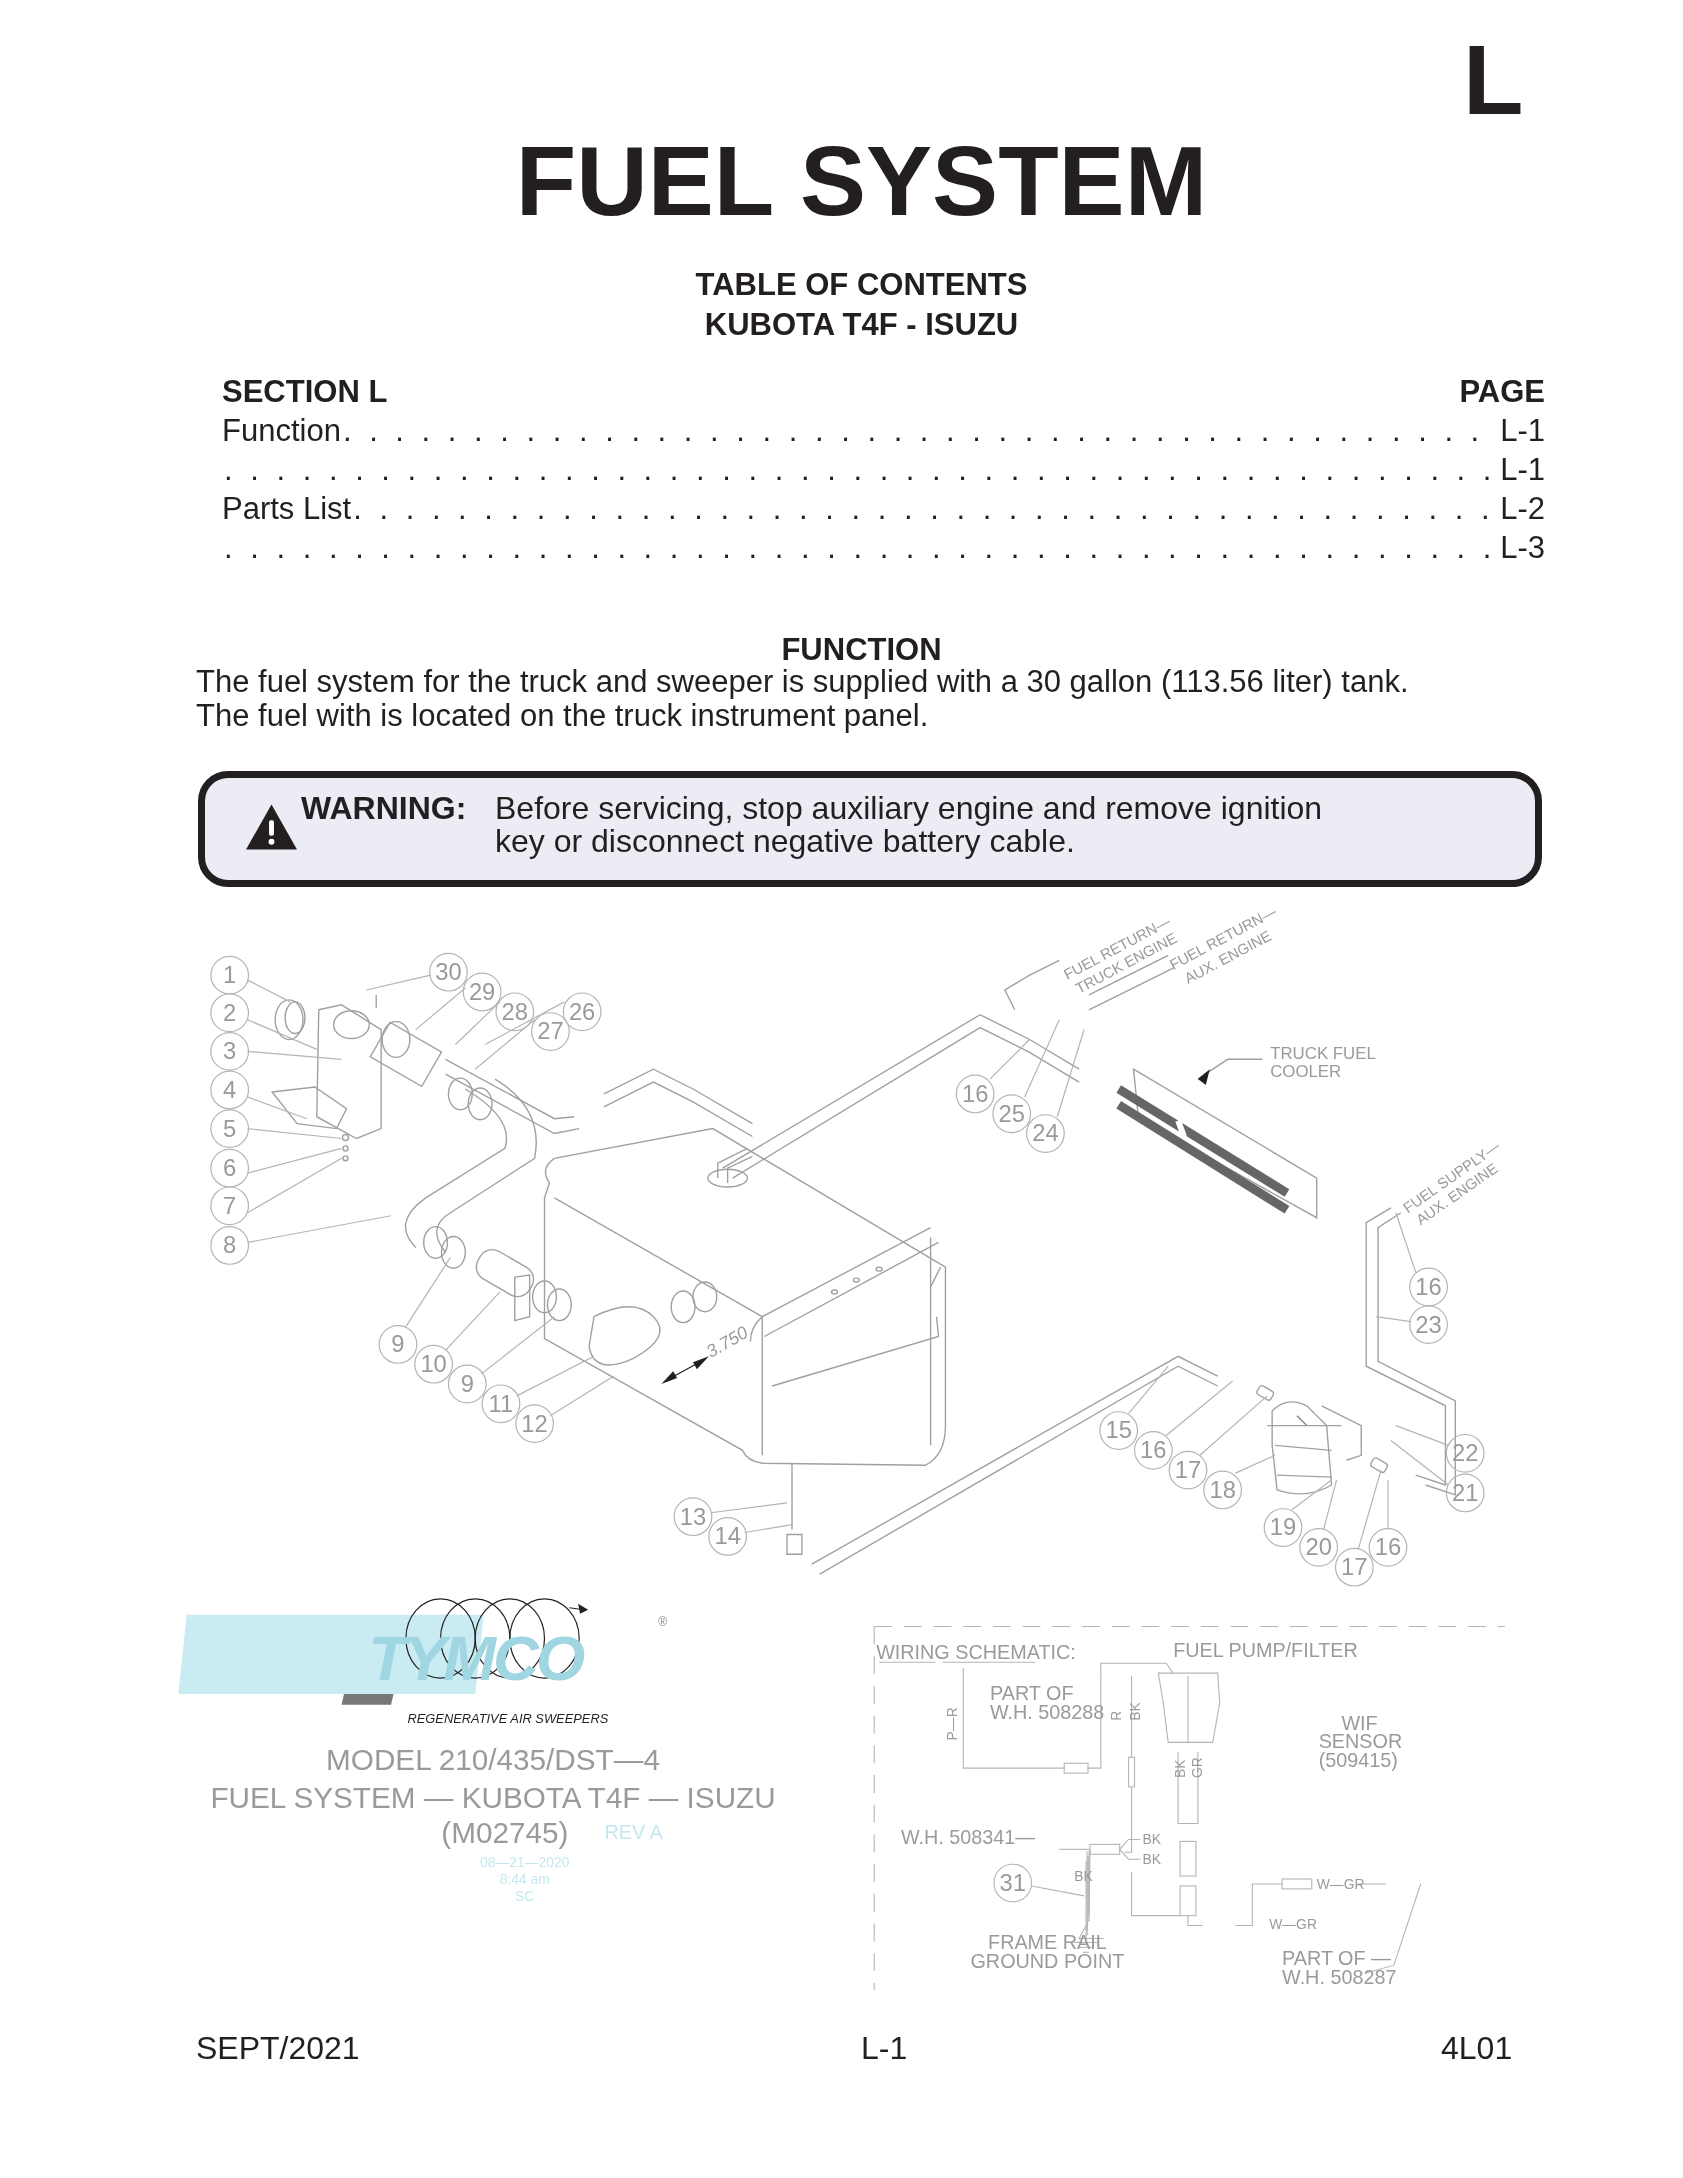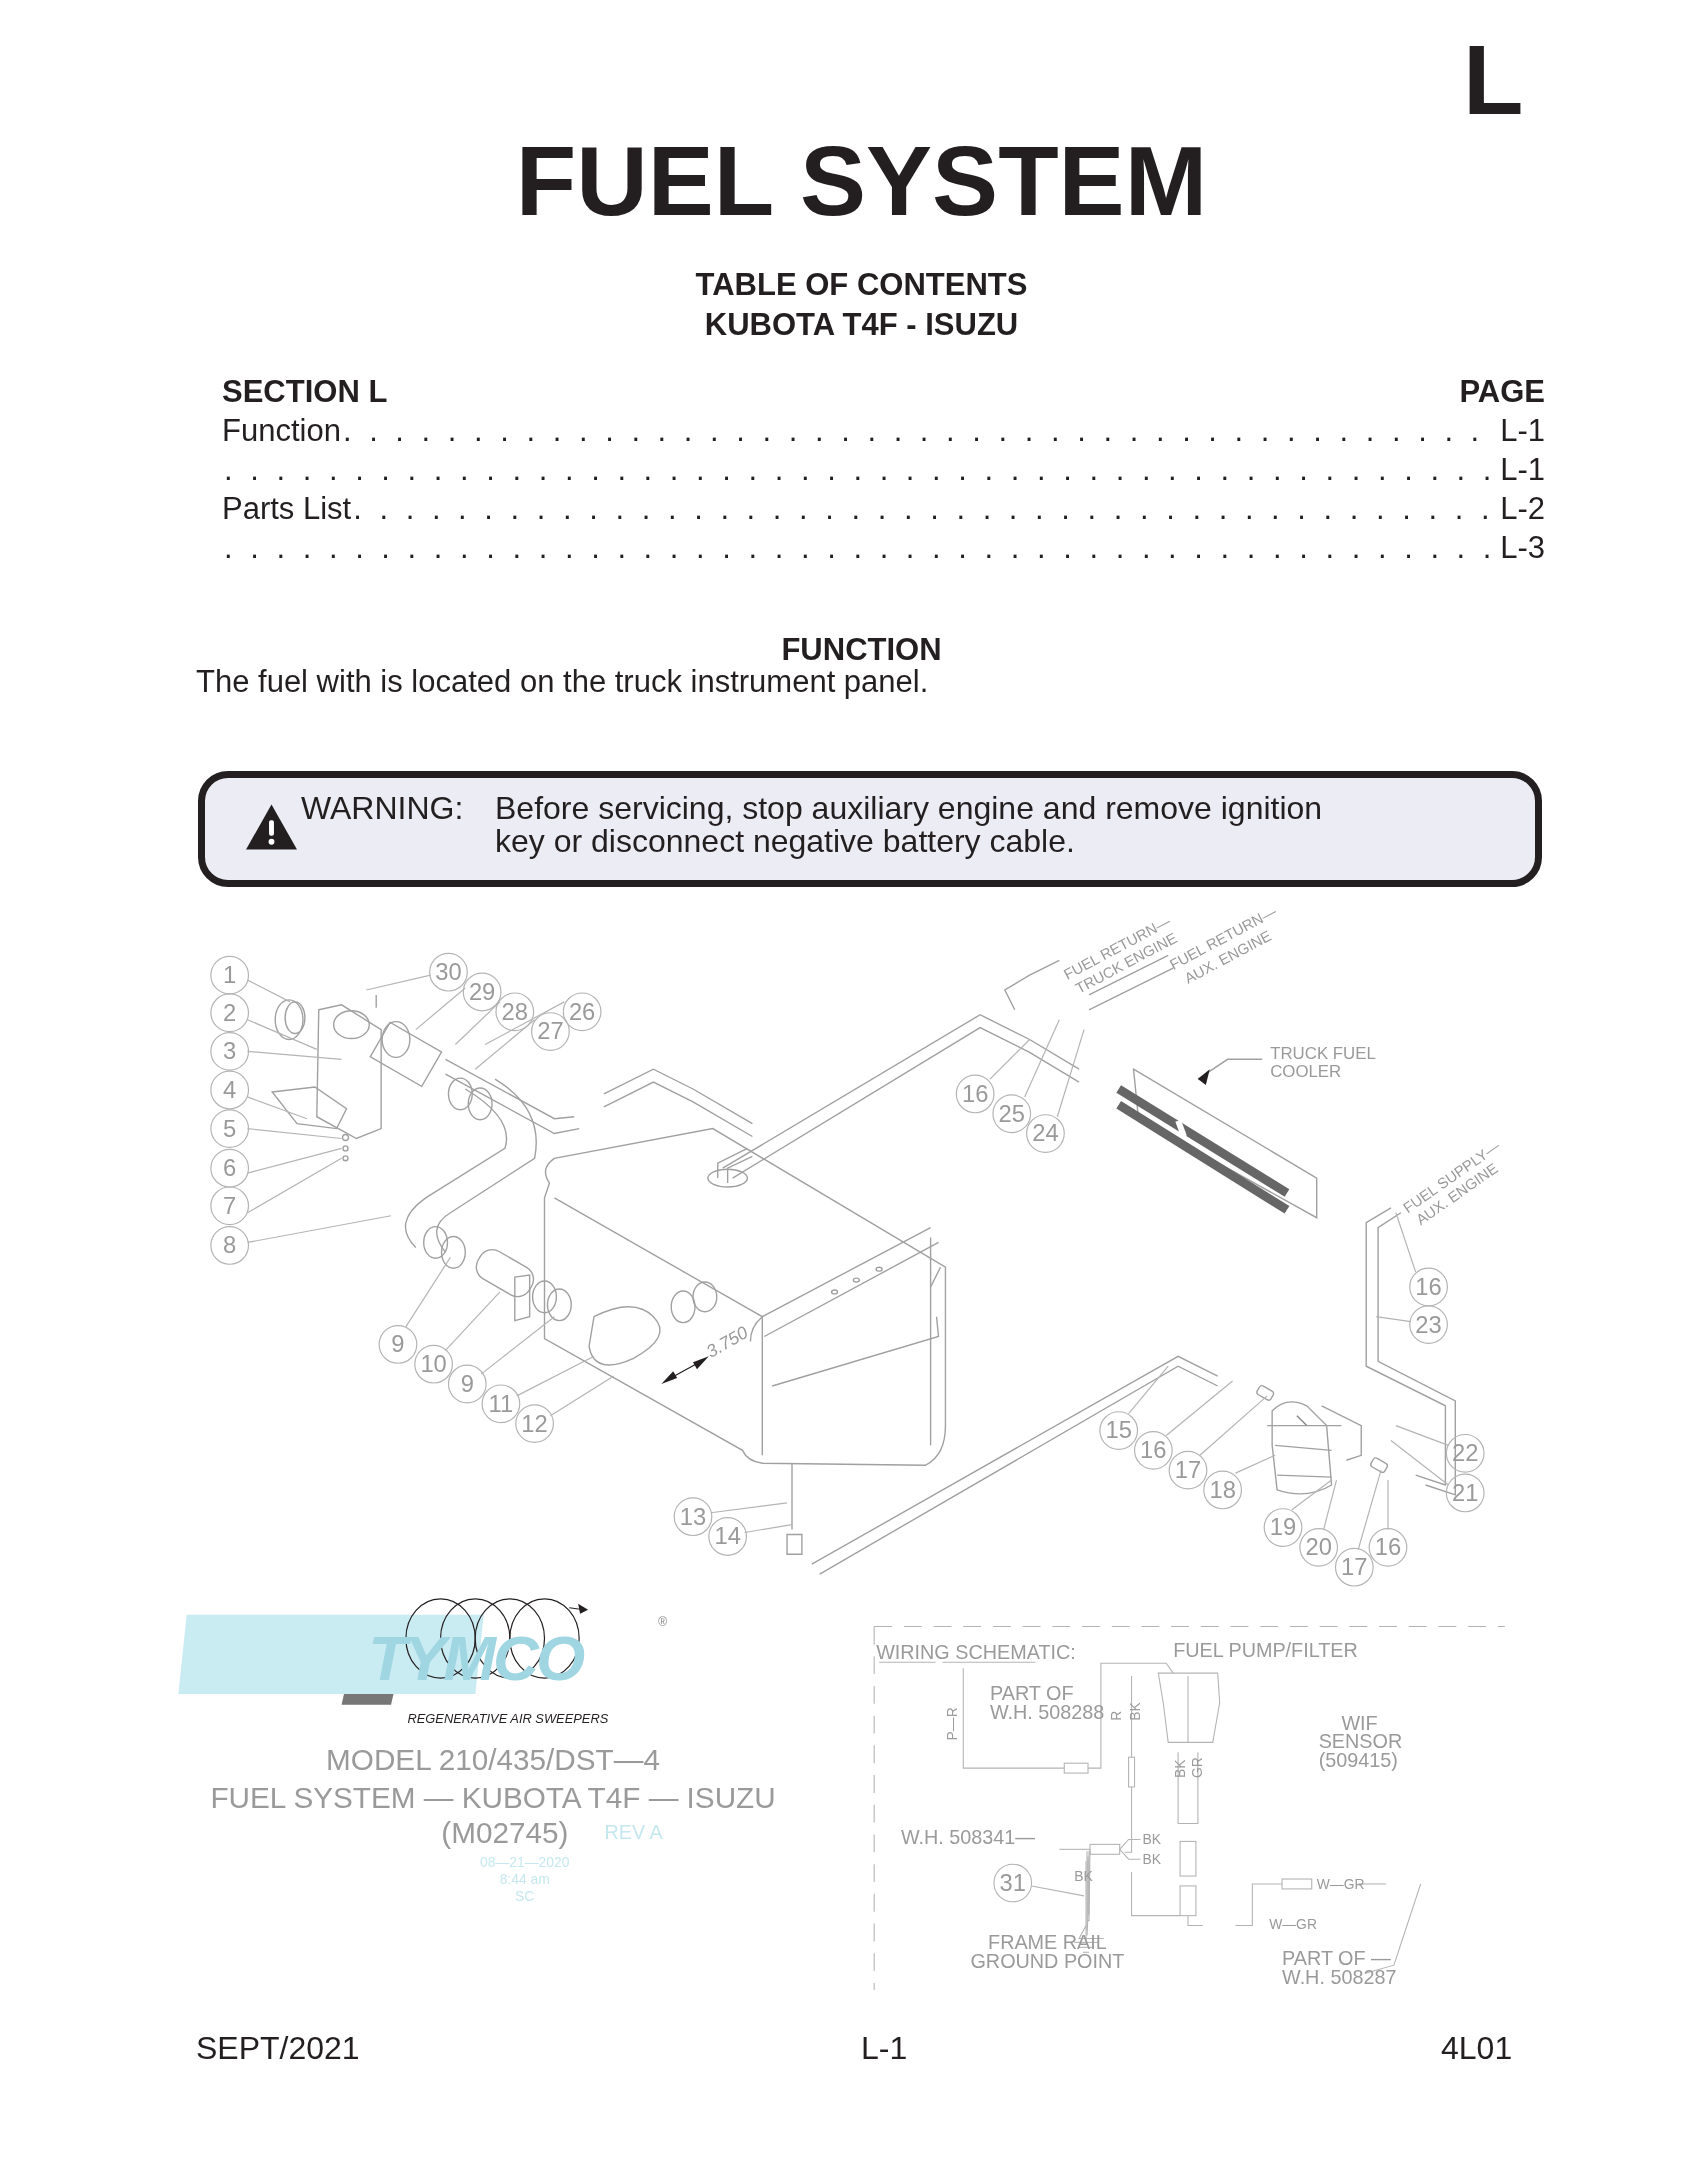--- a/index.html
+++ b/index.html
@@ -13,21 +13,21 @@
   .toc-row.header{font-weight:bold;}
   .toc-row .lbl{flex:0 0 auto;}
   .toc-row .dots{flex:1 1 auto;overflow:hidden;margin:0 6px 0 2px;letter-spacing:0;}
   .toc-row .dots::before{content:". . . . . . . . . . . . . . . . . . . . . . . . . . . . . . . . . . . . . . . . . . . . . . . . . . . . . . . . . . . . . . . . . . . . . . . . . . . . . . . . . . . . . . . . . . . . . . . . . . . . . . . . . . . . . .";word-spacing:9px;}
   .toc-row .pg{flex:0 0 auto;}
   .toc-row .spacer{flex:1 1 auto;}
   .func-head{left:0;width:1723px;top:634px;text-align:center;font-size:31px;font-weight:bold;line-height:1;}
   .func-body{left:196px;top:665px;width:1346px;font-size:31px;line-height:34px;}
   .warn-box{left:198px;top:771px;width:1330px;height:102px;border:7px solid #231f20;border-radius:30px;background:#ececf4;}
   .warn-icon{left:246px;top:804px;width:51px;height:46px;}
-  .warn-label{left:301px;top:792px;font-size:32px;font-weight:normal;line-height:1;}
+  .warn-label{left:301px;top:792px;font-size:32px;font-weight:bold;line-height:1;}
   .warn-text{left:495px;top:792px;width:990px;font-size:32px;font-weight:normal;line-height:33px;}
   .drawing{left:0;top:0;width:1683px;height:2178px;}
   .cad{font-family:"Liberation Sans",sans-serif;fill:#9a9a9a;}
   .footer{font-size:32px;line-height:1;top:2032px;}
 </style>
 </head>
 <body>
 
 <div class="abs section-letter">L</div>
 <div class="abs main-title" style="left:0;width:1723px;">FUEL SYSTEM</div>
@@ -55,20 +55,21 @@
     <span class="pg">L-2</span>
   </div>
   <div class="toc-row">
     <span class="dots"></span>
     <span class="pg">L-3</span>
   </div>
 </div>
 
 <div class="abs func-head">FUNCTION</div>
 <div class="abs func-body">
+  <div>The fuel system for the truck and sweeper is supplied with a 30 gallon (113.56 liter) tank.</div>
   <div>The fuel with is located on the truck instrument panel.</div>
 </div>
 
 <div class="abs warn-box"></div>
 <svg class="abs warn-icon" viewBox="0 0 52 46">
   <polygon points="26,0 52,46 0,46" fill="#231f20"></polygon>
   <rect x="23.5" y="16" width="5" height="16" rx="2" fill="#ffffff"></rect>
   <circle cx="26" cy="38" r="3" fill="#ffffff"></circle>
 </svg>
 <div class="abs warn-label">WARNING:</div>

